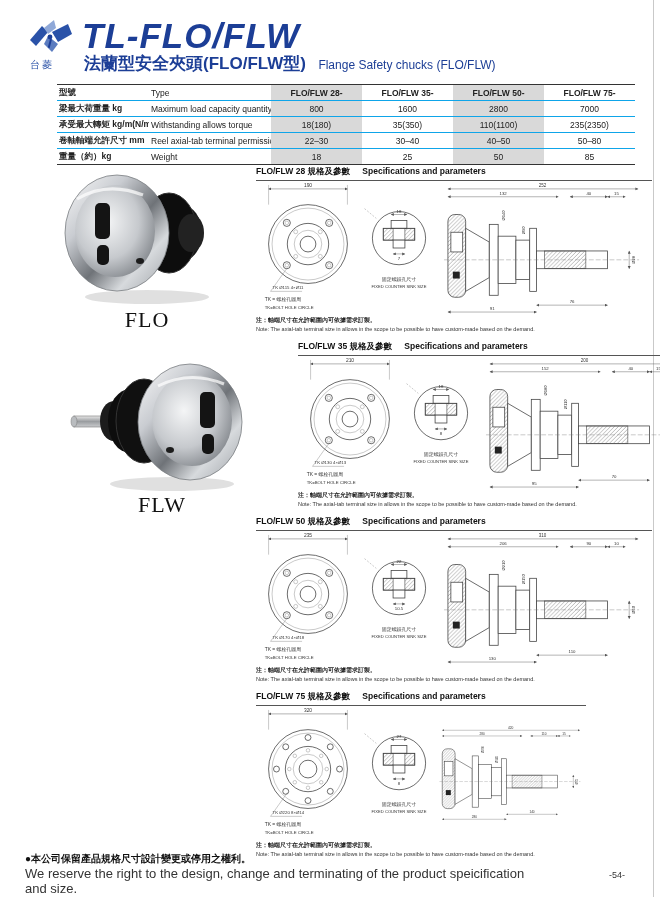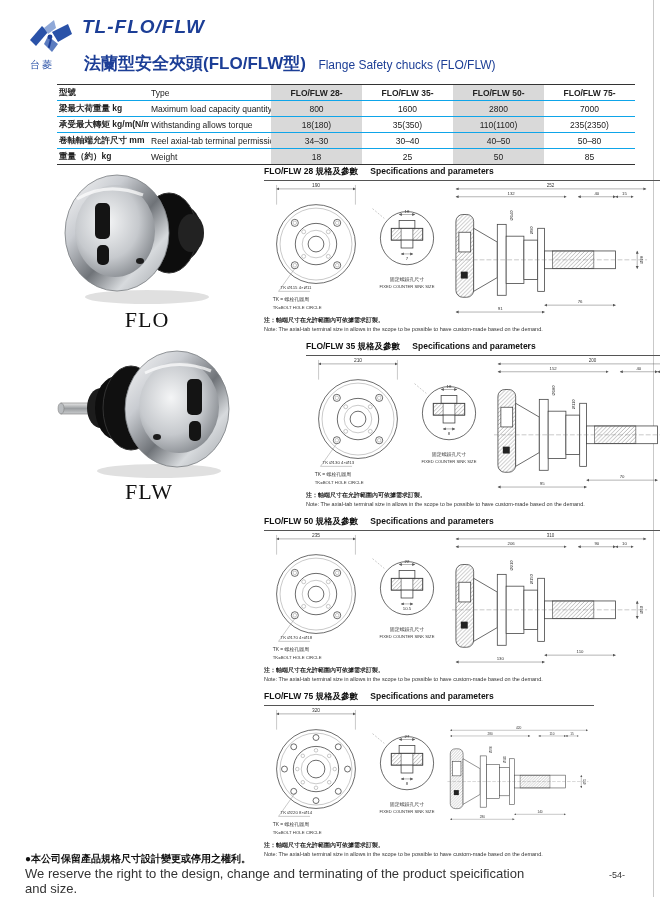--- a/index.html
+++ b/index.html
@@ -4,21 +4,21 @@
 <style>
   html,body{margin:0;padding:0;background:#fff;}
   .page{position:relative;width:660px;height:897px;background:#fff;overflow:hidden;
         font-family:"Liberation Sans",sans-serif;color:#222;}
   .edge-line{position:absolute;right:6px;top:0;bottom:0;width:1px;background:#c9c9c9;}
 
   
   .hdr{position:absolute;left:26px;top:16px;width:610px;height:58px;}
   .logo{position:absolute;left:2px;top:2px;width:46px;height:40px;}
   .logo-zh{position:absolute;left:4px;top:42px;font-size:10px;color:#2a52a8;letter-spacing:2px;}
-  .title{position:absolute;left:56px;top:0px;font-size:19px;font-weight:bold;font-style:italic;
+  .title{position:absolute;left:56px;top:0px;font-size:35px;font-weight:bold;font-style:italic;
          color:#1c3e96;letter-spacing:1px;}
   .sub{position:absolute;left:58px;top:36px;white-space:nowrap;}
   .sub-zh{font-size:17px;font-weight:bold;color:#1c3e96;}
   .sub-en{font-size:12px;color:#1c3e96;margin-left:8px;}
 
   
   table.spec{position:absolute;left:57px;top:84px;width:556px;border-collapse:collapse;
              border-top:1.5px solid #333;border-bottom:1.5px solid #333;table-layout:fixed;}
   table.spec td{border-top:1px solid #0ea5e9;height:15px;font-size:8.5px;padding:0 2px;
                 overflow:hidden;white-space:nowrap;}
@@ -30,21 +30,21 @@
   .shade{background:#d9d9d9;margin-left:13px;}
 
   
   .photo{position:absolute;left:46px;width:200px;text-align:center;}
   .photo.flo{top:168px;}
   .photo.flw{top:338px;}
   .photo figcaption{font-family:"Liberation Serif",serif;font-size:22px;color:#111;
                     letter-spacing:1px;margin-top:-6px;}
 
   
-  .section{position:absolute;left:264px;width:396px;}
+  .section{position:absolute;left:256px;width:396px;}
   .section.narrow{width:330px;}
   .sec-head{font-size:8.5px;font-weight:bold;color:#111;padding-bottom:2px;
             border-bottom:1px solid #555;white-space:nowrap;}
   .sec-head .en{margin-left:10px;}
   .sec-body{display:flex;align-items:flex-start;height:134px;}
   .sec-note{font-size:6px;line-height:1.5;color:#222;margin-top:1px;}
   .sec-note .zh{font-weight:bold;display:block;}
   .sec-note .en{display:block;font-size:5.5px;color:#333;}
 
   svg text{font-family:"Liberation Sans",sans-serif;fill:#333;}
@@ -134,21 +134,21 @@
       <td class="lz">承受最大轉矩 kg/m(N/m)</td>
       <td class="le">Withstanding allows torque</td>
       <td class="v shade">18(180)</td>
       <td class="v">35(350)</td>
       <td class="v shade">110(1100)</td>
       <td class="v">235(2350)</td>
     </tr>
     <tr>
       <td class="lz">卷軸軸端允許尺寸 mm</td>
       <td class="le">Reel axial-tab terminal permission size</td>
-      <td class="v shade">34–30</td>
+      <td class="v shade">22–30</td>
       <td class="v">30–40</td>
       <td class="v shade">40–50</td>
       <td class="v">50–80</td>
     </tr>
     <tr>
       <td class="lz">重量（約）kg</td>
       <td class="le">Weight</td>
       <td class="v shade">18</td>
       <td class="v">25</td>
       <td class="v shade">50</td>
@@ -167,21 +167,21 @@
       <ellipse cx="70" cy="64" rx="52" ry="58" fill="url(#chrome)" stroke="#7a7d81" stroke-width="0.8"></ellipse>
       <ellipse cx="68" cy="62" rx="40" ry="46" fill="url(#face)"></ellipse>
       <rect x="48" y="34" width="15" height="36" rx="5" fill="#141414"></rect>
       <rect x="50" y="76" width="12" height="20" rx="5" fill="#141414"></rect>
       <ellipse cx="93" cy="92" rx="4" ry="3" fill="#1c1c1c"></ellipse>
       <path d="M30,30 Q60,12 96,26" stroke="#ffffff" stroke-width="3" fill="none" opacity="0.7"></path>
     </svg>
     <figcaption>FLO</figcaption>
   </figure>
 
-  <figure class="photo flw" style="margin:3px;">
+  <figure class="photo flw" style="margin:16px;">
     <svg width="200" height="140" viewBox="0 0 200 140">
       <ellipse cx="110" cy="130" rx="62" ry="7" fill="#000" opacity="0.12"></ellipse>
       <rect x="12" y="62" width="28" height="11" fill="url(#steel)" stroke="#777" stroke-width="0.6"></rect>
       <ellipse cx="12" cy="67.5" rx="3" ry="5.5" fill="#b9bcbf" stroke="#777" stroke-width="0.5"></ellipse>
       <ellipse cx="52" cy="67" rx="14" ry="20" fill="#1c1c1c"></ellipse>
       <ellipse cx="68" cy="67" rx="22" ry="32" fill="#0d0d0d"></ellipse>
       <ellipse cx="82" cy="67" rx="28" ry="42" fill="#101010" stroke="#333" stroke-width="1"></ellipse>
       <ellipse cx="128" cy="68" rx="52" ry="58" fill="url(#chrome)" stroke="#7a7d81" stroke-width="0.8"></ellipse>
       <ellipse cx="130" cy="66" rx="40" ry="46" fill="url(#face)"></ellipse>
       <rect x="138" y="38" width="15" height="36" rx="5" fill="#141414"></rect>

